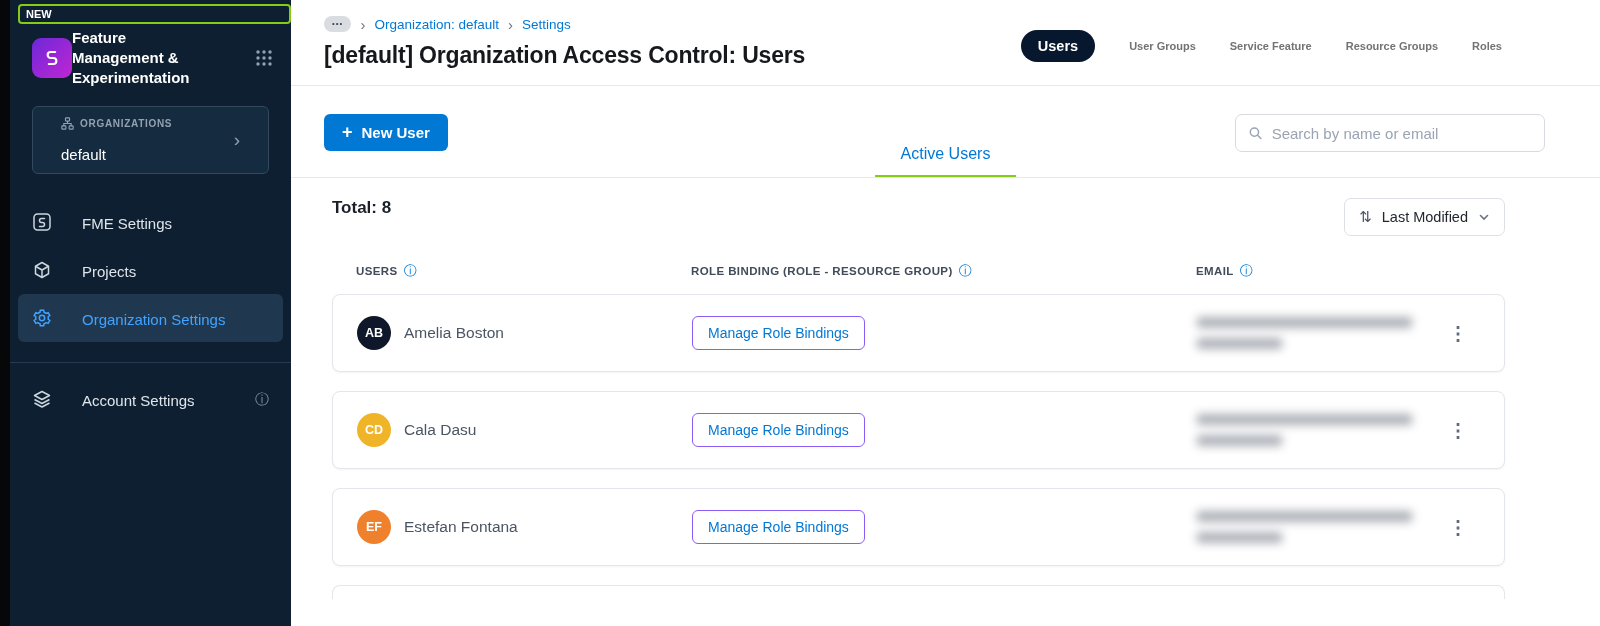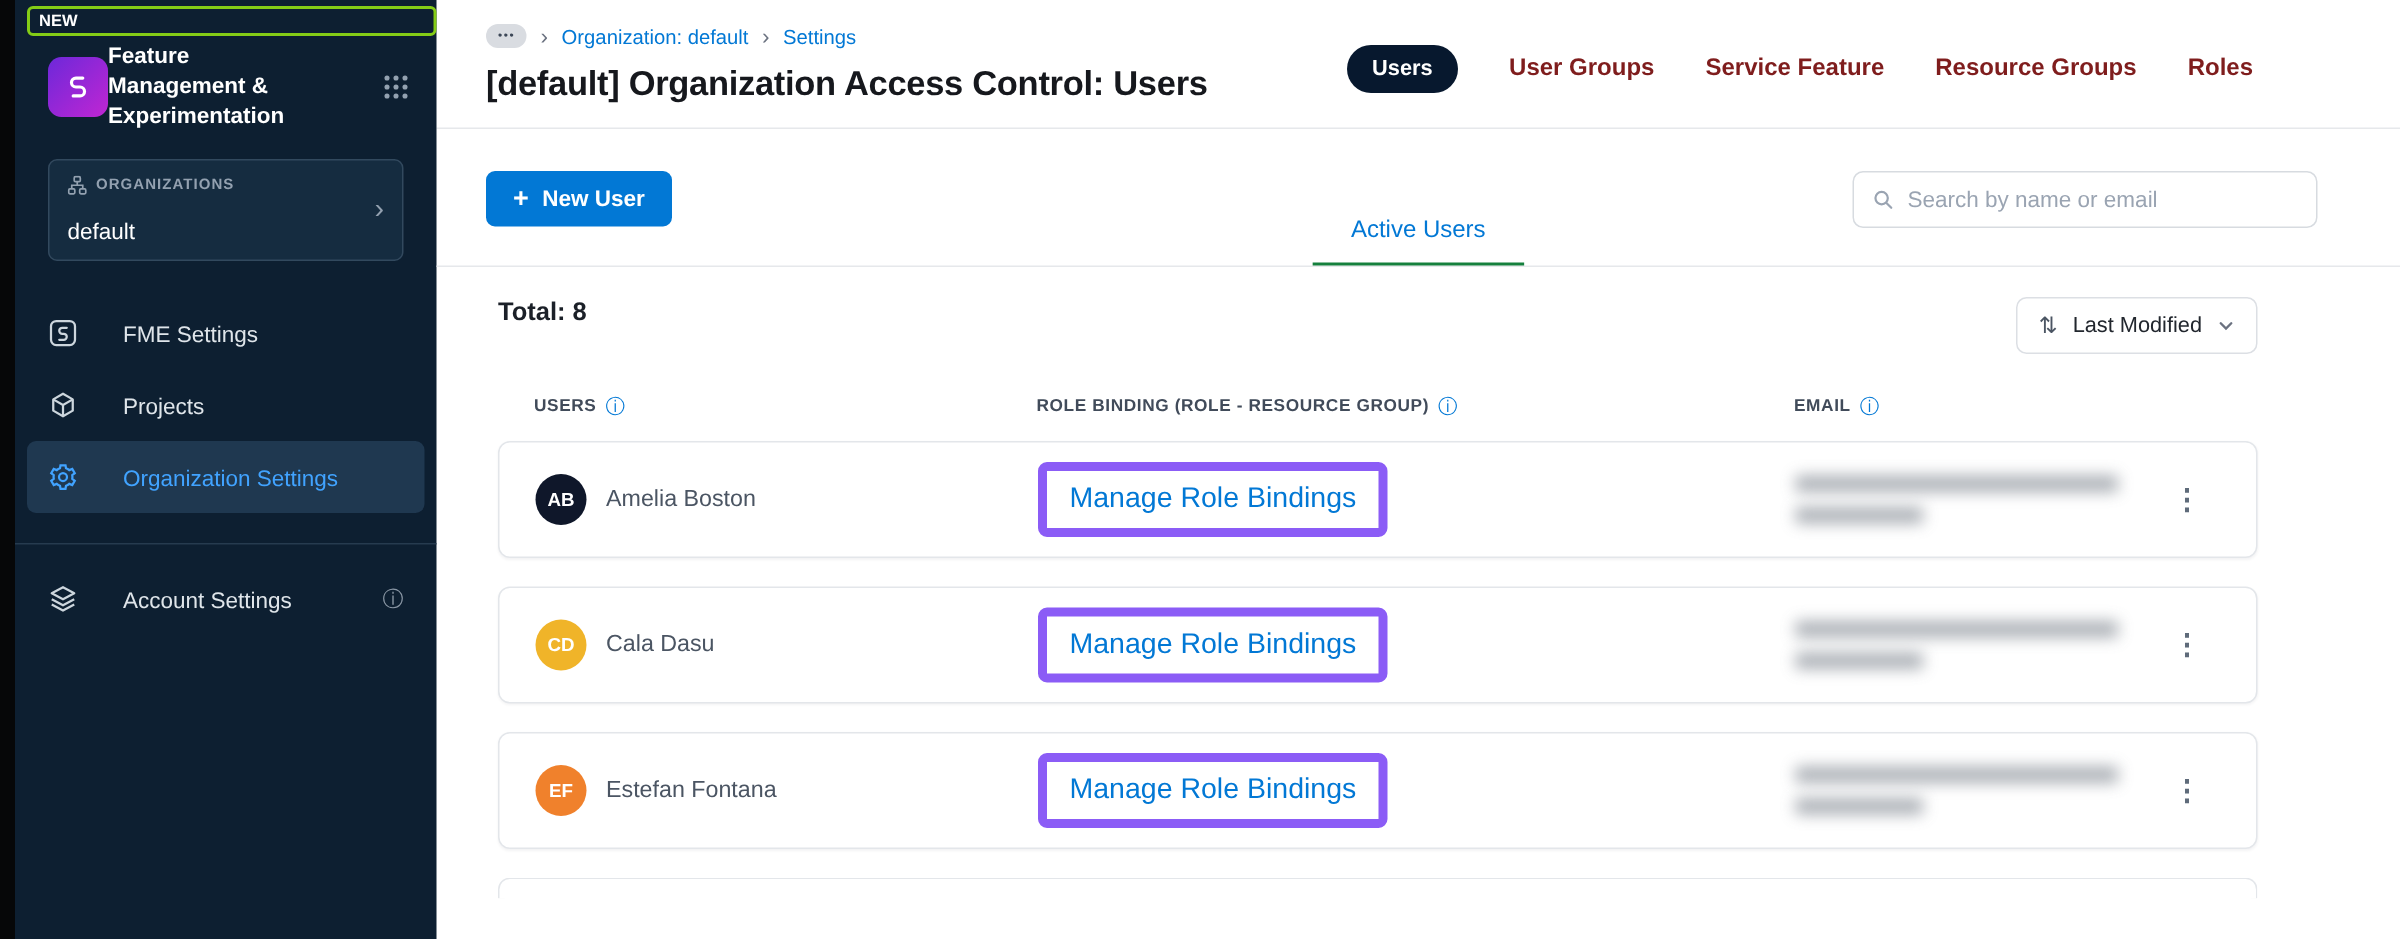--- a/index.html
+++ b/index.html
@@ -42,21 +42,21 @@
   .product-title {
     font-size: 15px; font-weight: 700; line-height: 1.32; color: #fff;
     width: 146px;
   }
   .apps-btn { margin-left: auto; cursor: pointer; display: flex; padding: 4px; }
 
   .org-box {
     margin: 18px 22px 0 22px;
     background: #152c40;
     border: 1px solid #32495e; border-radius: 6px;
-    padding: 10px 12px;
+    padding: 10px 28px;
     display: flex; align-items: center;
     cursor: pointer;
   }
   .org-label-row { display: flex; align-items: center; gap: 6px; }
   .org-label {
     font-size: 10px; font-weight: 700; letter-spacing: .7px; color: #93a1b0;
   }
   .org-value { font-size: 15px; color: #fff; margin-top: 16px; }
   .org-chevron { margin-left: auto; color: #93a1b0; font-size: 19px; line-height: 1; }
 
@@ -85,21 +85,21 @@
     background: #d9dce1; border-radius: 9px;
     padding: 4px 8px; font-size: 8px; letter-spacing: 1px;
     color: #3c4757; line-height: 1; cursor: pointer;
   }
   .crumb-sep { color: #6b7280; font-size: 15px; line-height: 1; }
   .crumb-link { color: #0278d5; text-decoration: none; cursor: pointer; }
   .page-title { font-size: 23px; font-weight: 700; color: #16181d; letter-spacing: -.2px; }
 
   .header-tabs { display: flex; align-items: center; gap: 34px; margin-top: 18px; }
   .header-tab {
-    font-size: 16px; font-weight: 600; color: #7f1d1d; cursor: pointer; white-space: nowrap;
+    font-size: 11px; font-weight: 600; color: #737373; cursor: pointer; white-space: nowrap;
   }
   .header-tab.pill {
     background: #07182e; color: #fff;
     padding: 8px 17px; border-radius: 18px; font-size: 14.5px;
   }
 
   .h-divider { height: 1px; background: #e6e8eb; }
 
   .toolbar { position: relative; height: 92px; border-bottom: 1px solid #e6e8eb; flex: none; }
   .new-user-btn {
@@ -111,21 +111,21 @@
     cursor: pointer;
   }
   .new-user-btn .plus { font-size: 18px; font-weight: 700; line-height: .9; }
   .center-tabs {
     position: absolute; left: 50%; transform: translateX(-50%); bottom: 0;
     display: flex; gap: 12px;
   }
   .center-tab {
     padding: 10px 26px 12px; font-size: 16px; color: #0278d5; cursor: pointer; white-space: nowrap;
   }
-  .center-tab.active { border-bottom: 2px solid #15803d; font-weight: 500; }
+  .center-tab.active { border-bottom: 2px solid #84cc16; font-weight: 500; }
   .search-box {
     position: absolute; right: 55px; top: 28px;
     width: 310px; height: 38px;
     border: 1px solid #d7dbe0; border-radius: 7px;
     display: flex; align-items: center; gap: 9px; padding: 0 12px;
     background: #fff;
   }
   .search-box input {
     border: none; outline: none; width: 100%;
     font-family: inherit; font-size: 15px; color: #374151; background: transparent;
@@ -164,23 +164,23 @@
   }
   .user-cell { display: flex; align-items: center; gap: 13px; }
   .avatar {
     width: 34px; height: 34px; border-radius: 50%; flex: none;
     color: #fff; font-weight: 700; font-size: 12.5px;
     display: flex; align-items: center; justify-content: center;
   }
   .user-name { font-size: 15.5px; color: #4b5563; }
   .manage-btn {
     justify-self: start;
-    border: 6px solid #8b5cf6; color: #0278d5; background: #fff;
+    border: 1px solid #8b5cf6; color: #0278d5; background: #fff;
     border-radius: 6px; padding: 8px 15px;
-    font-family: inherit; font-size: 19px; font-weight: 500;
+    font-family: inherit; font-size: 14px; font-weight: 500;
     cursor: pointer; white-space: nowrap;
   }
   .email-blur { display: flex; flex-direction: column; gap: 10px; }
   .blur-line { height: 11px; background: #8f959d; border-radius: 2px; filter: blur(5px); opacity: .75; }
   .blur-line.l1 { width: 215px; }
   .blur-line.l2 { width: 85px; }
   .kebab {
     justify-self: center;
     color: #5f6b7a; font-size: 19px; font-weight: 700;
     cursor: pointer; padding: 4px 8px; line-height: 1;

